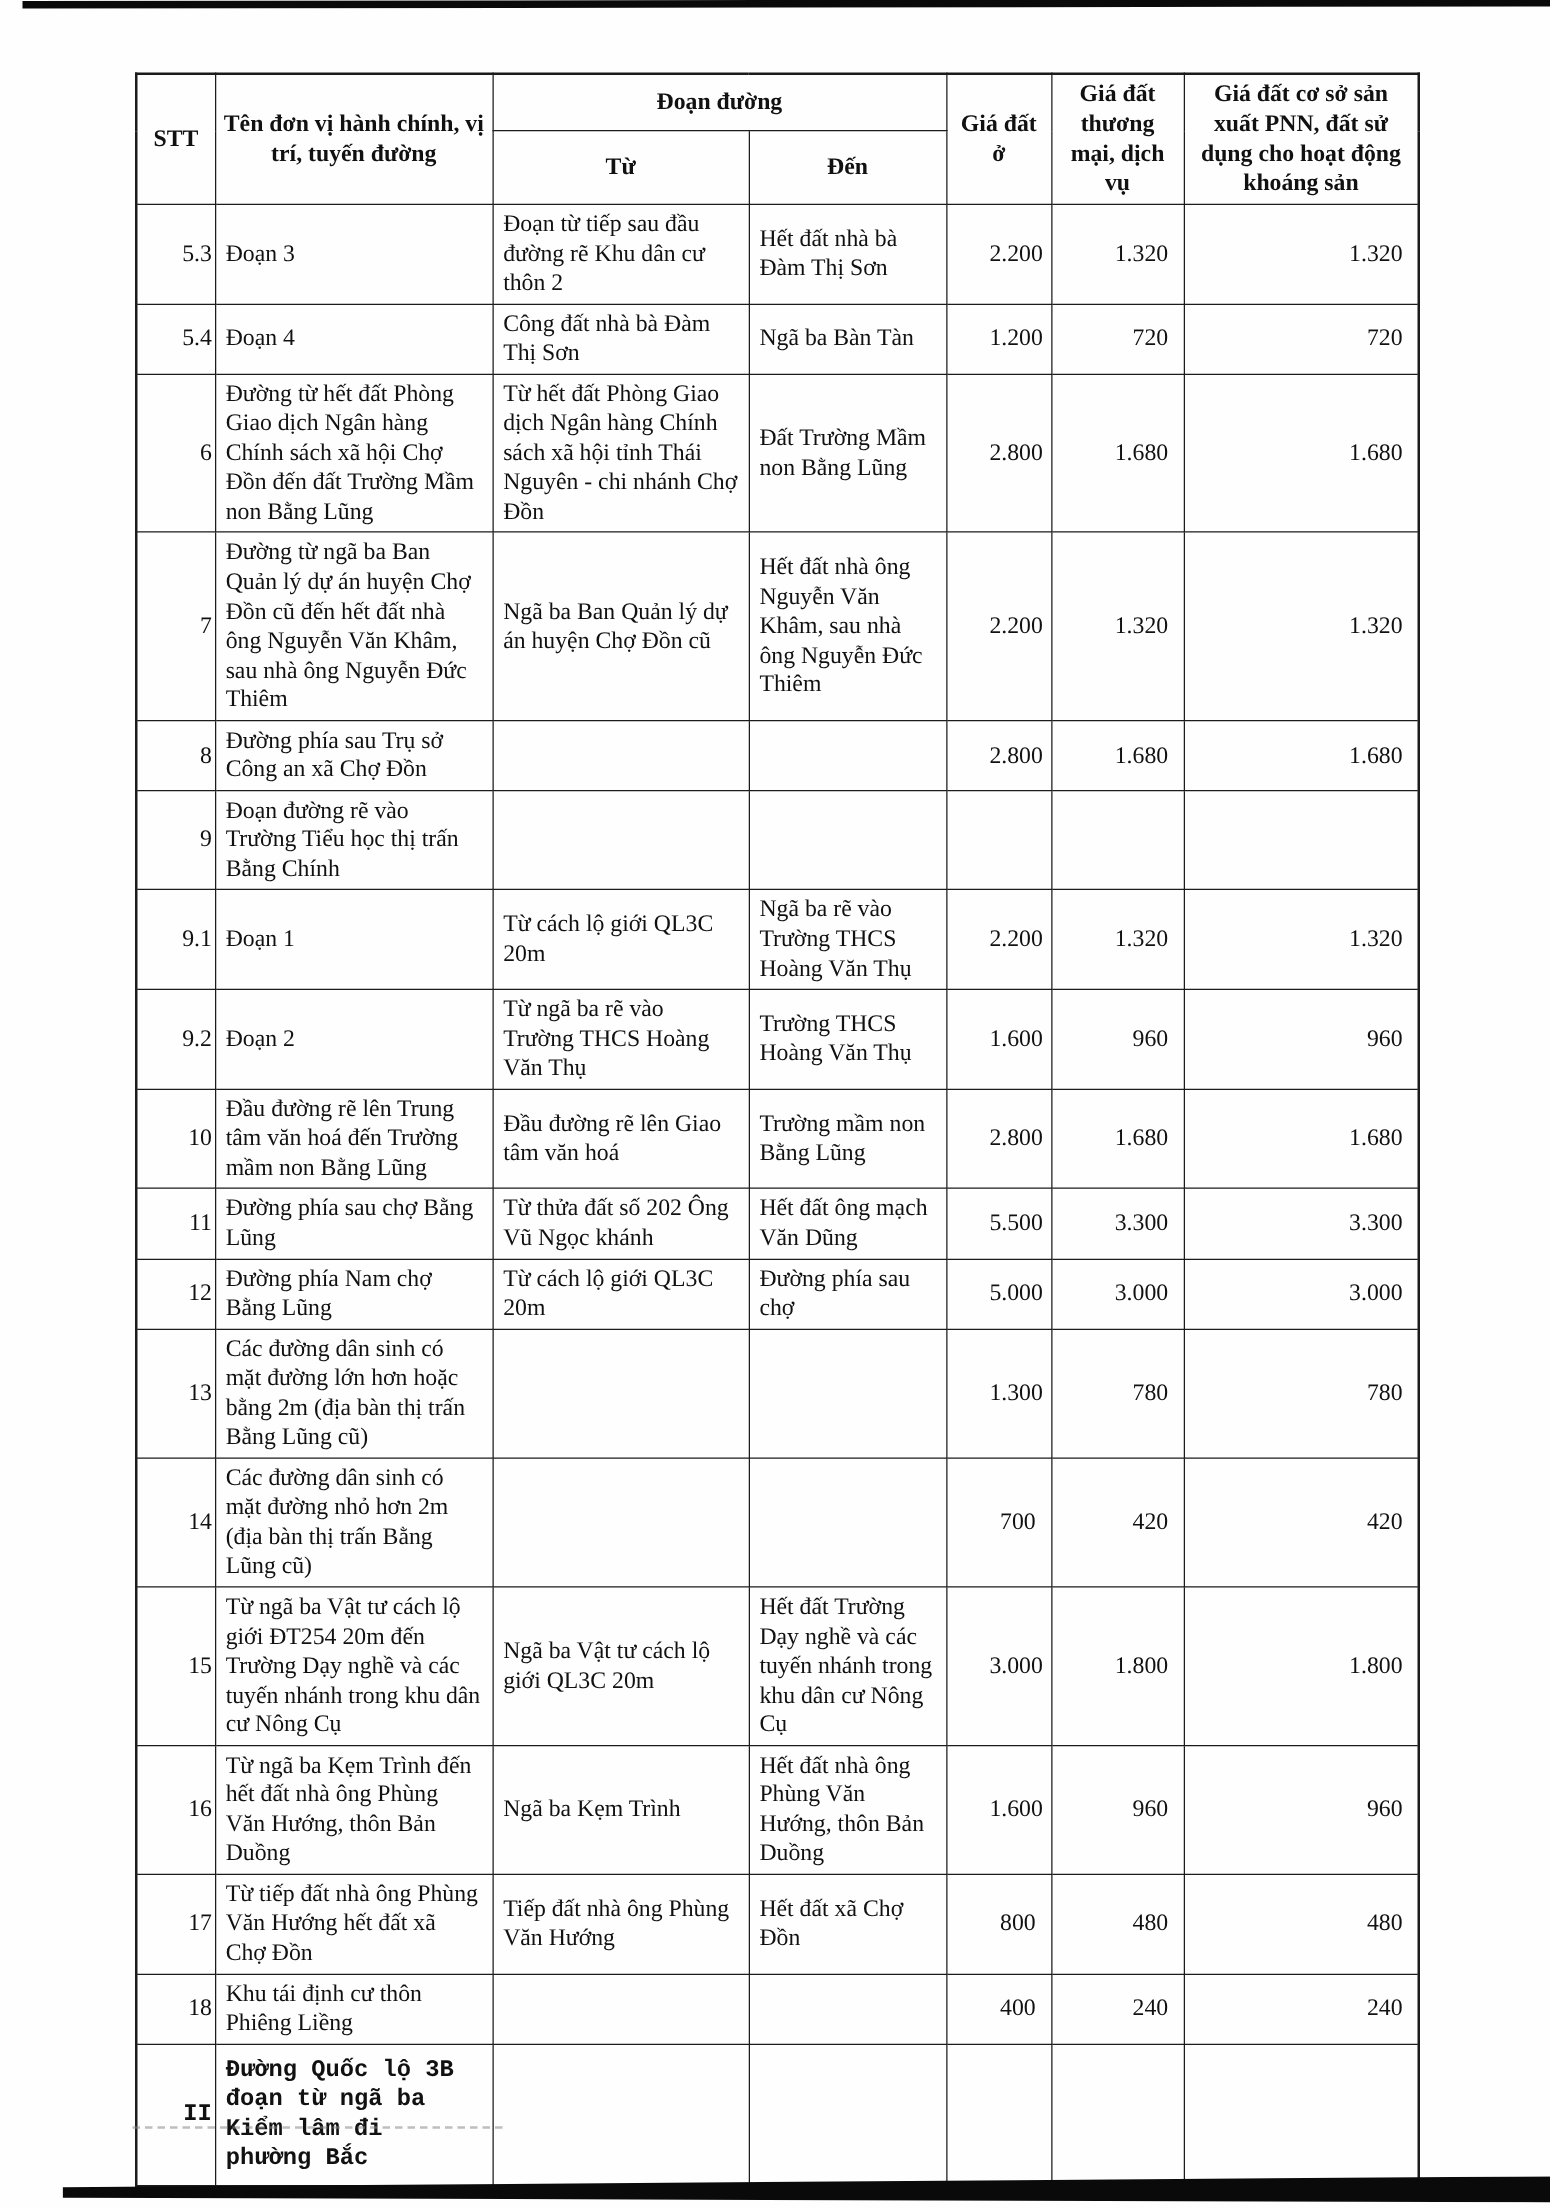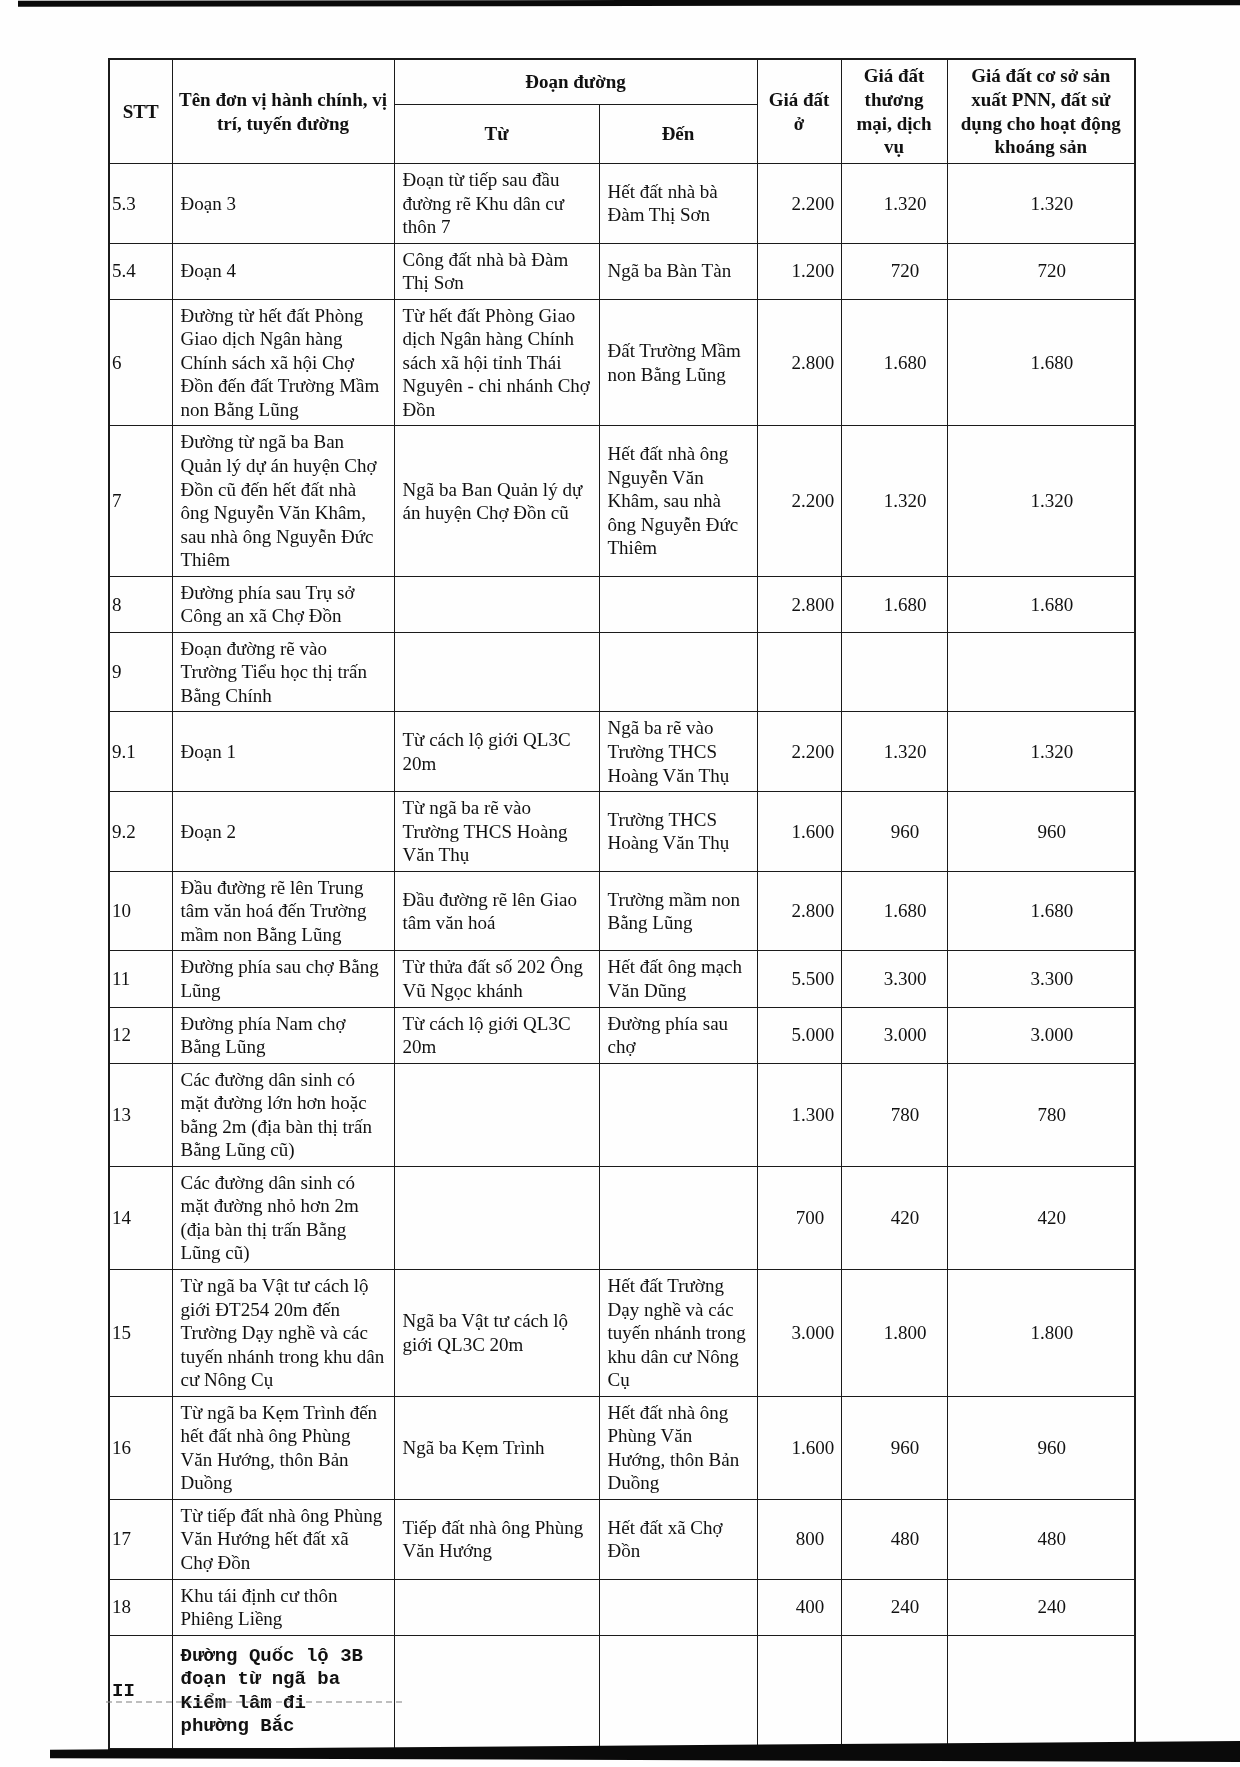--- a/index.html
+++ b/index.html
@@ -56,22 +56,22 @@
     padding: 3px 5px;
   }
   .price-table td { padding: 4px 8px; }
   .col-stt  { width: 63px;  }
   .col-name { width: 222px; }
   .col-from { width: 205px; }
   .col-to   { width: 158px; }
   .col-p1   { width: 84px;  }
   .col-p2   { width: 106px; }
   .col-p3   { width: 188px; }
-  td.td-stt { text-align: left; padding: 4px 2px; }
-  td.td-num { text-align: center; padding-right: 12px; white-space: nowrap; padding-left: 34px; }
+  td.td-stt { text-align: right; padding: 4px 2px; }
+  td.td-num { text-align: right; padding-right: 12px; white-space: nowrap; padding-left: 34px; }
   tr.bold-row td { font-weight: bold; }
   tr.bold-row td { height: 104px; font-family: Liberation Mono, monospace; }
   thead tr.h1 th { height: 38px; }
   thead tr.h2 th { height: 52px; margin-top: 28px; }
 </style>
 </head>
 <body>
 
 <div class="page">
 
@@ -98,21 +98,21 @@
       </tr>
       <tr class="h2">
         <th>Từ</th>
         <th>Đến</th>
       </tr>
     </thead>
     <tbody>
         <tr>
           <td class="td-stt">5.3</td>
           <td>Đoạn 3</td>
-          <td>Đoạn từ tiếp sau đầu đường rẽ Khu dân cư thôn 7</td>
+          <td>Đoạn từ tiếp sau đầu đường rẽ Khu dân cư thôn 2</td>
           <td>Hết đất nhà bà Đàm Thị Sơn</td>
           <td class="td-num">2.200</td>
           <td class="td-num">1.320</td>
           <td class="td-num">1.320</td>
         </tr>
         <tr>
           <td class="td-stt">5.4</td>
           <td>Đoạn 4</td>
           <td>Công đất nhà bà Đàm Thị Sơn</td>
           <td>Ngã ba Bàn Tàn</td>

